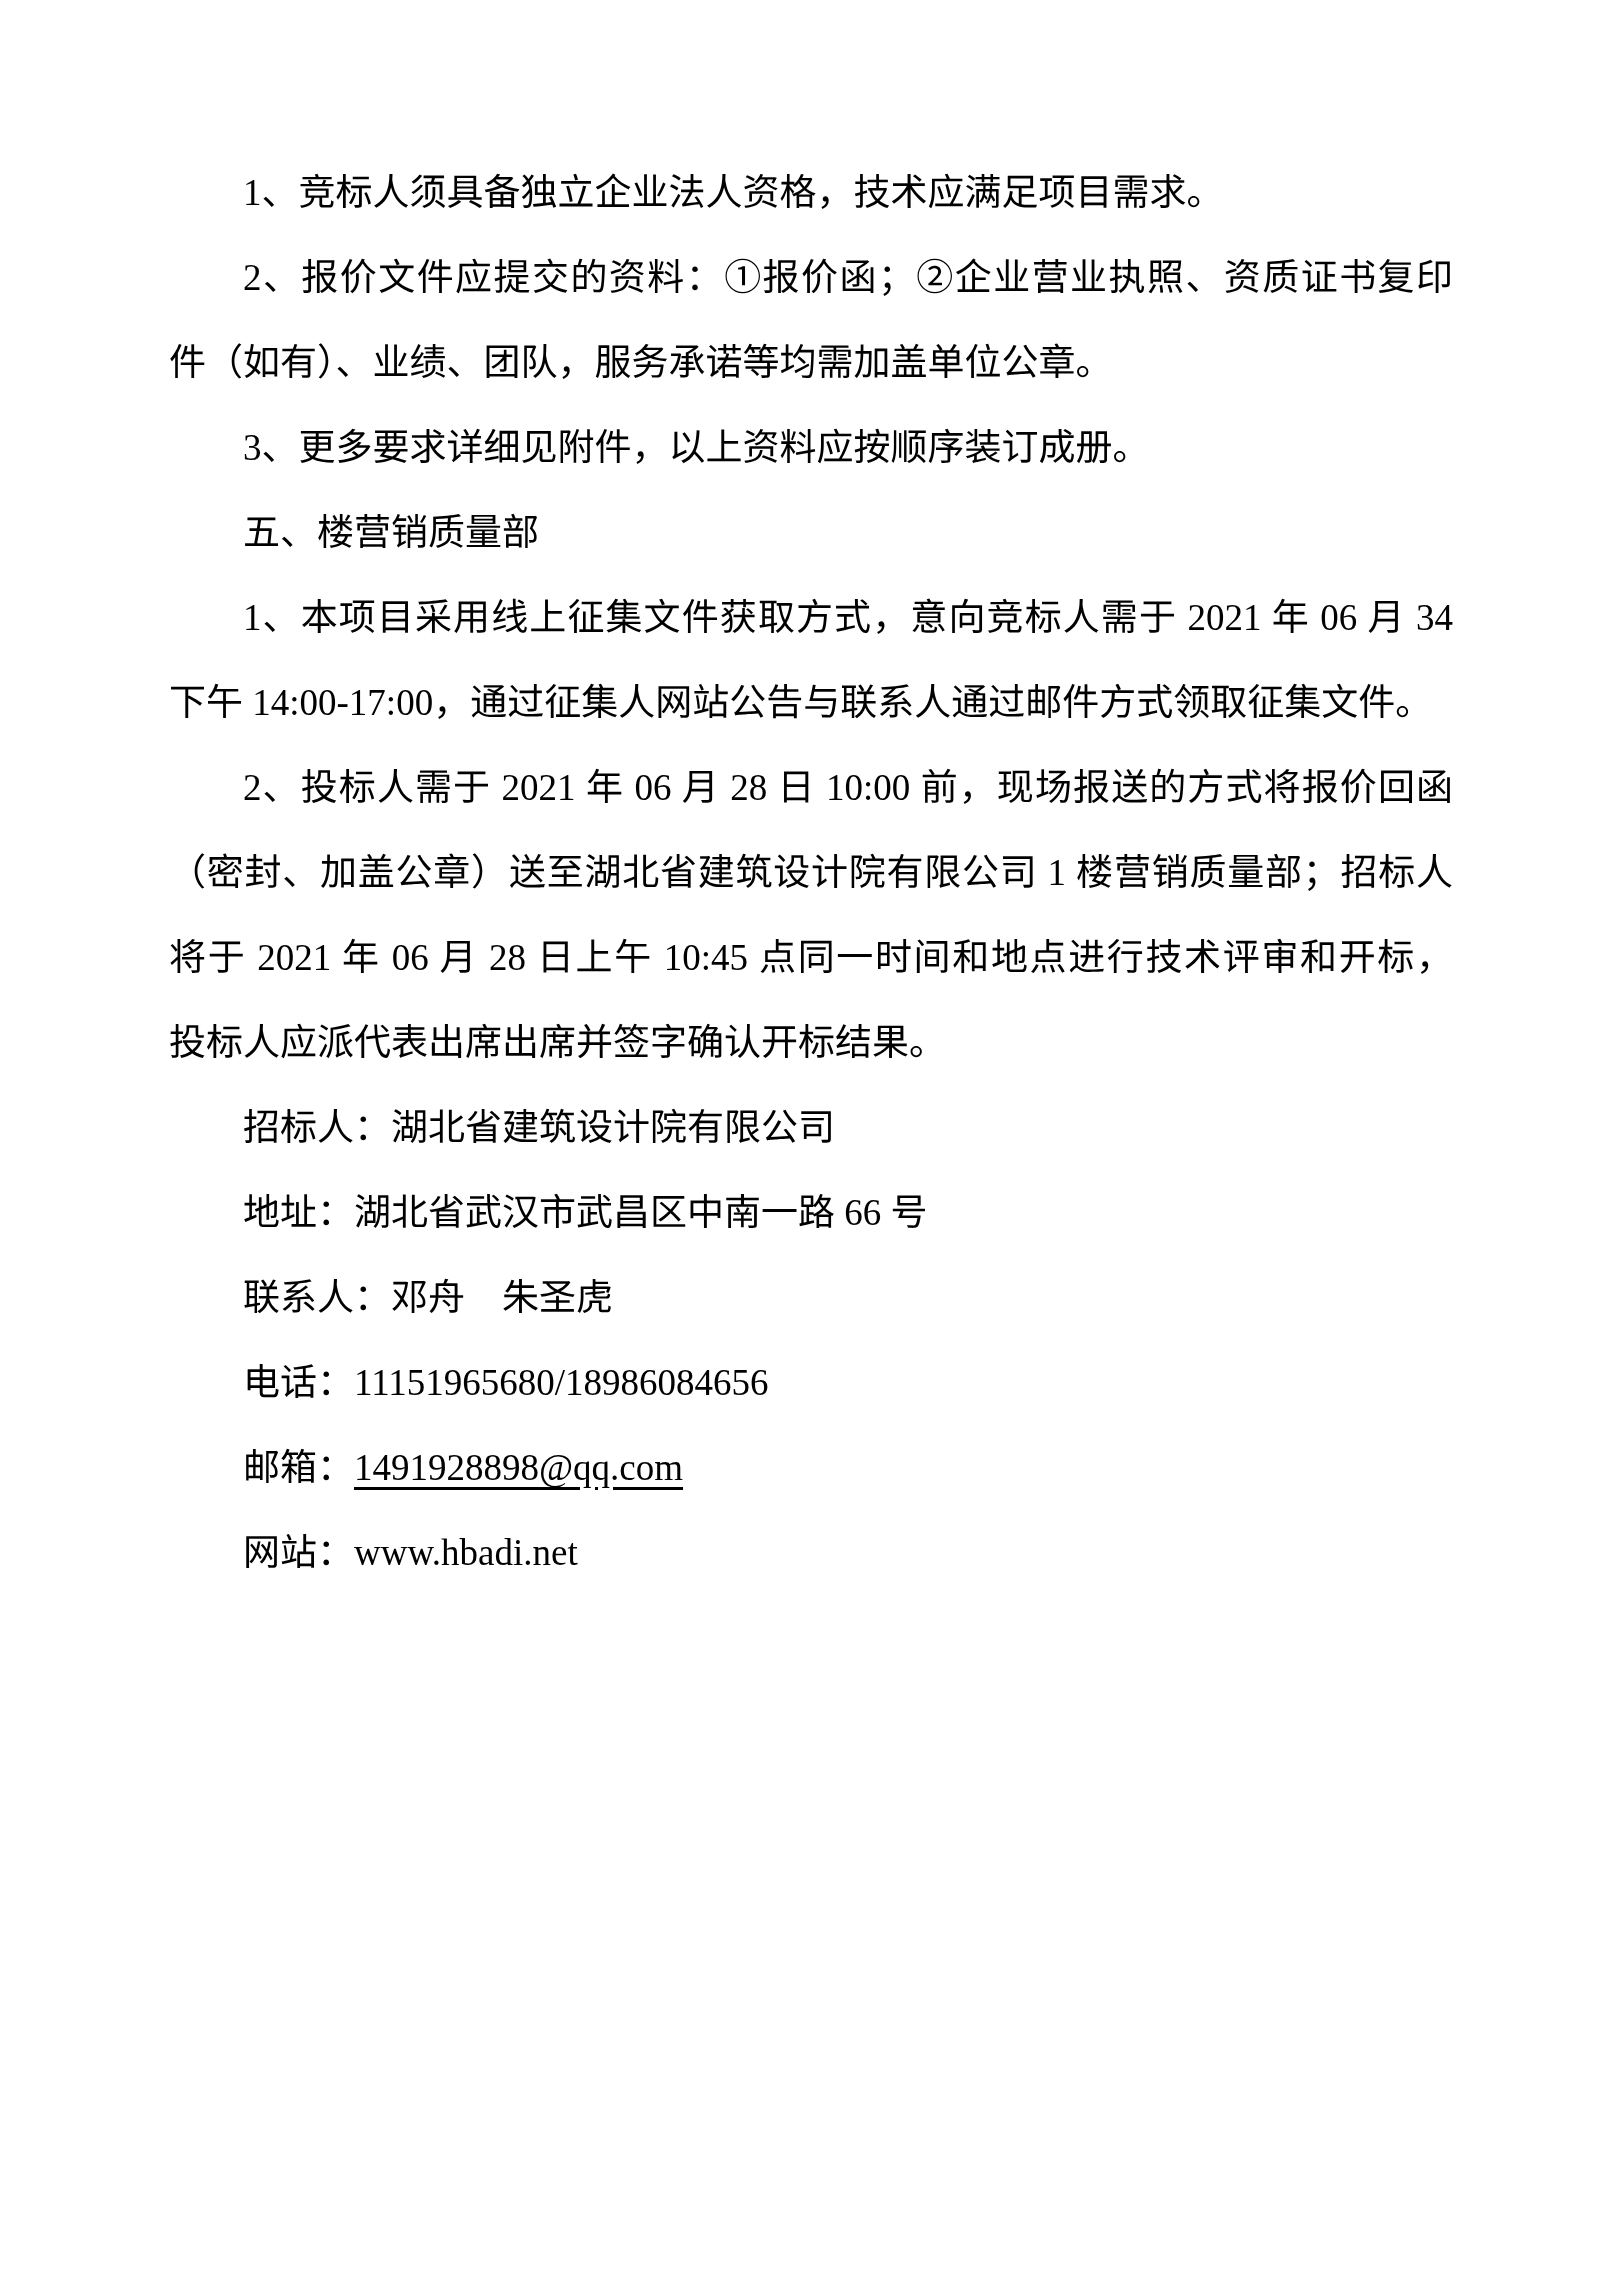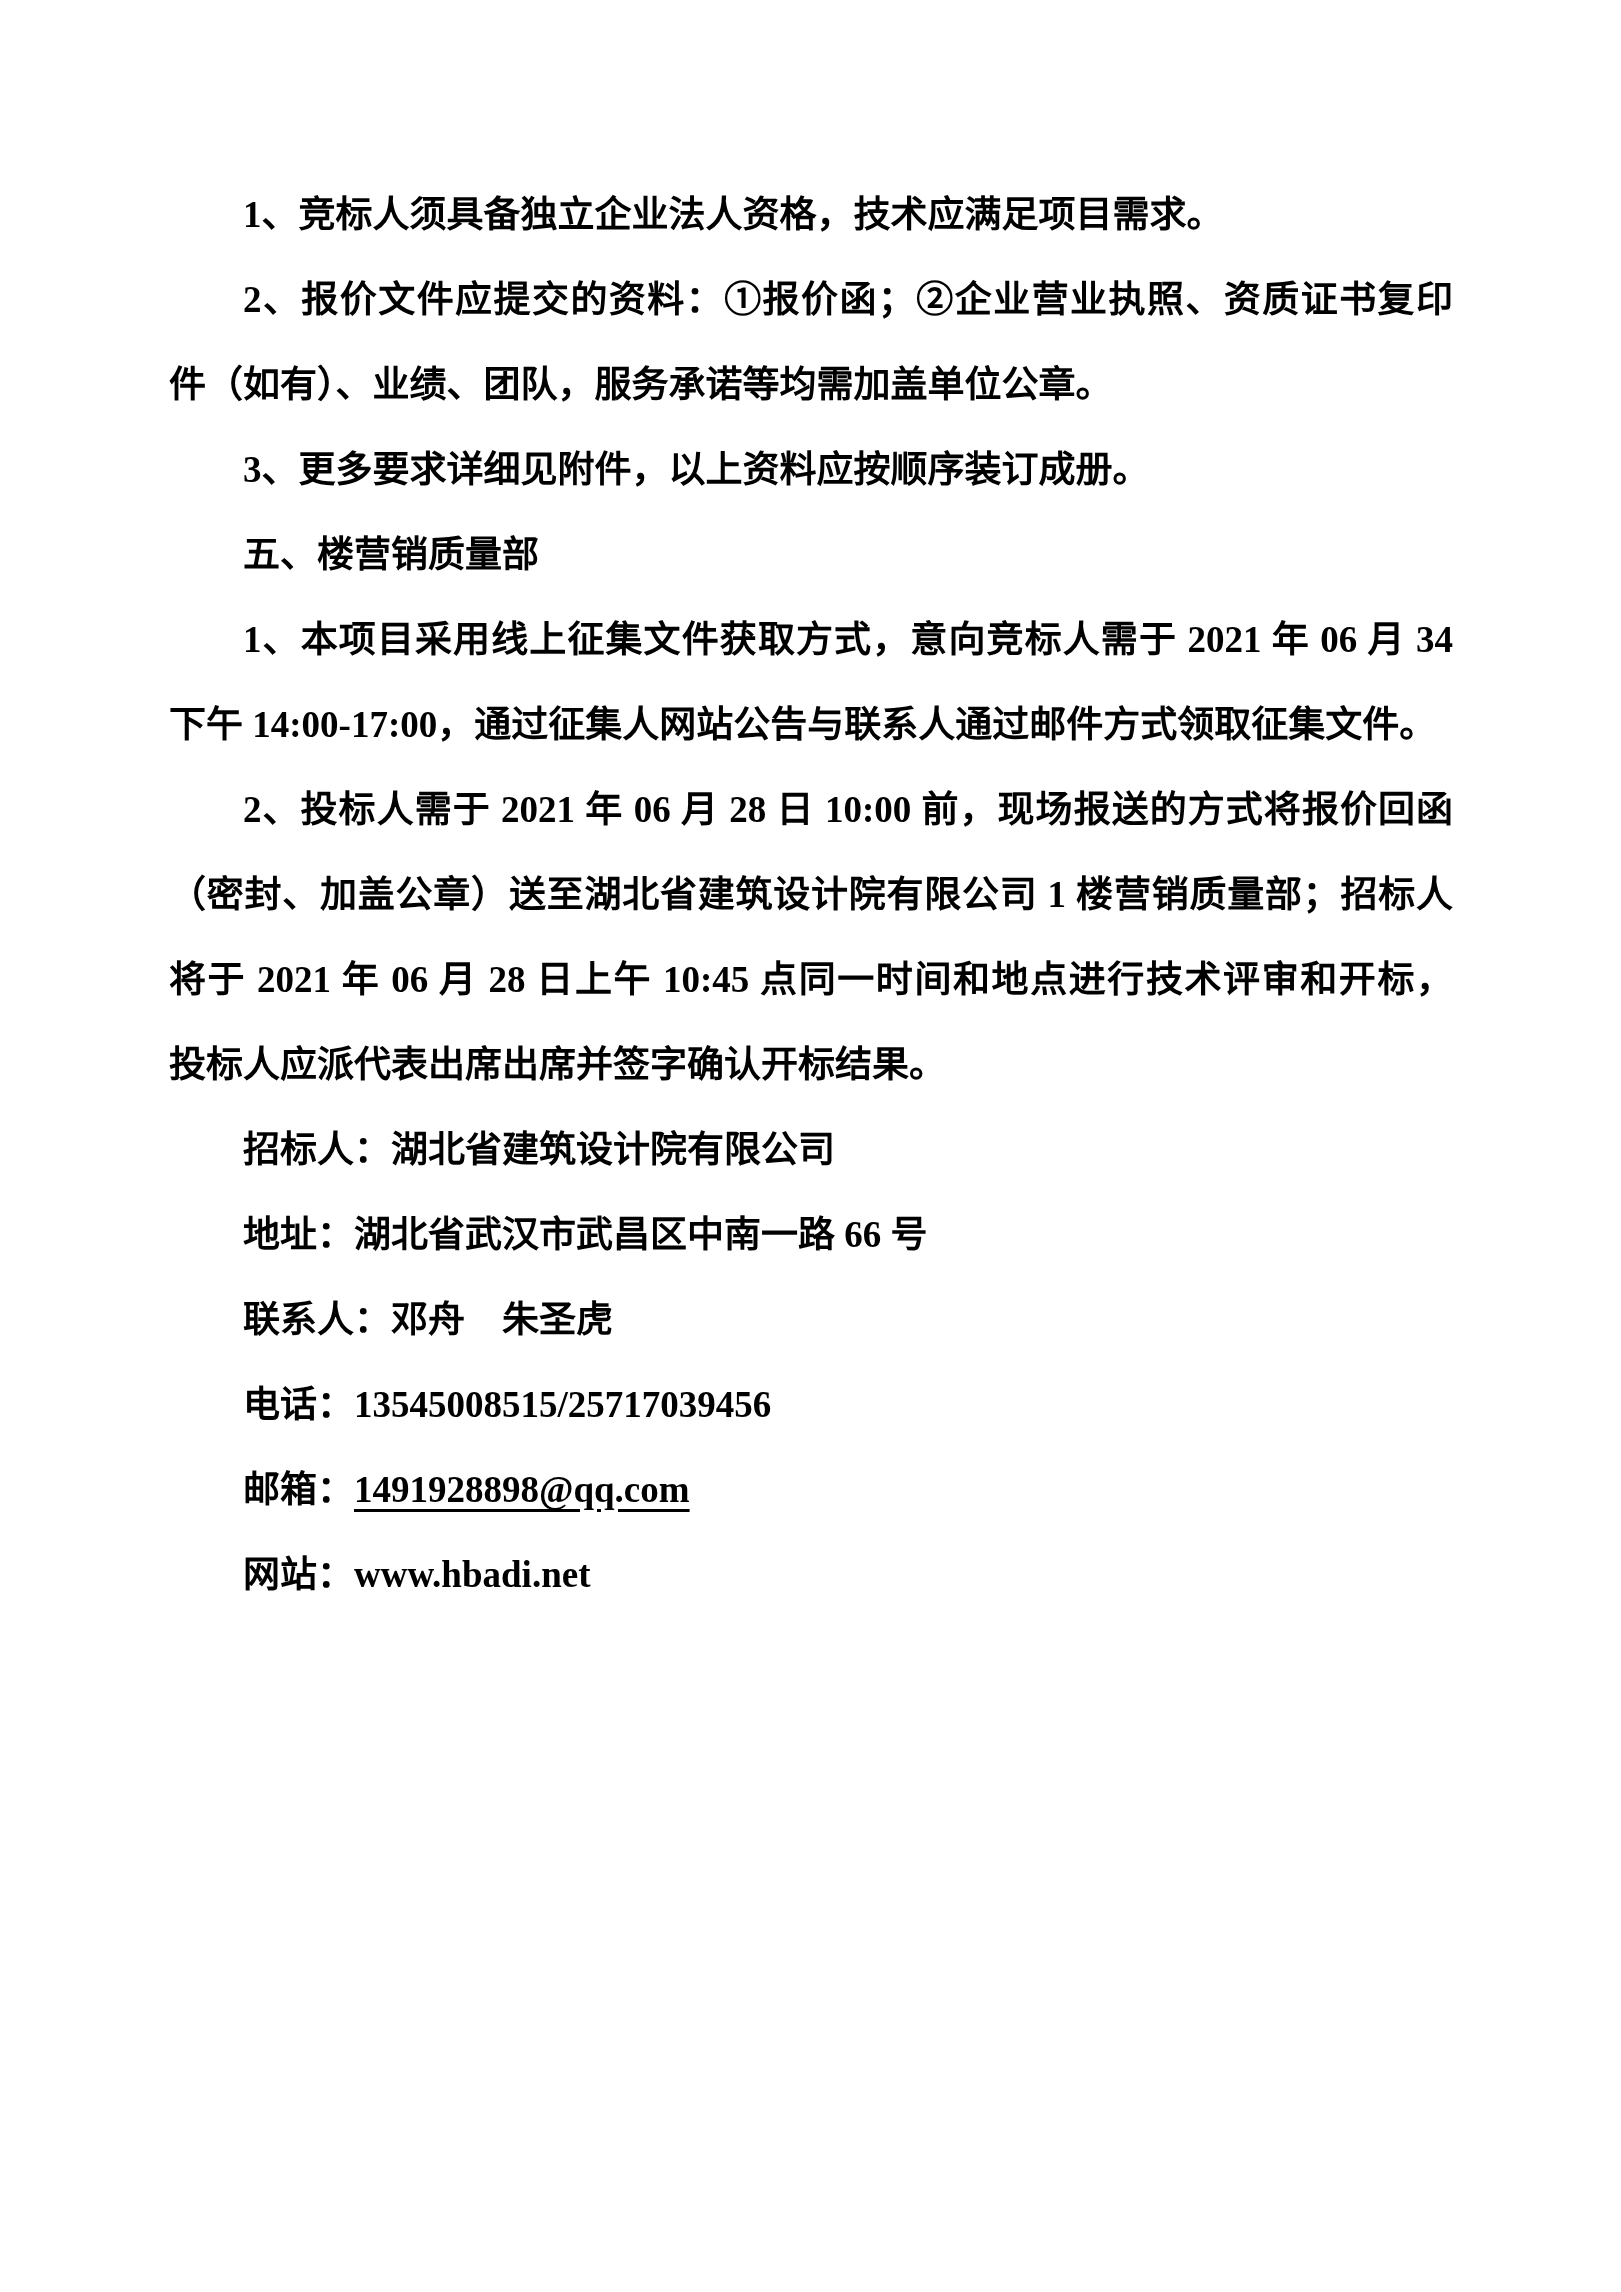--- a/index.html
+++ b/index.html
@@ -18,23 +18,22 @@
   .page {
     position: absolute;
     left: 0; top: 0;
     width: 1621px;
     height: 2293px;
     background: #ffffff;
   }
   .content {
     position: absolute;
     left: 169px;
-    top: 172px;
+    top: 150px;
     width: 1284px;
-    font-weight: bold;
   }
   .line {
     height: 85px;
     line-height: 85px;
     font-size: 37px;
     white-space: normal;
     overflow: visible;
   }
   .indent {
     padding-left: 74px; 
@@ -64,21 +63,21 @@
     <div class="line indent">五、楼营销质量部</div>
     <div class="line indent stretch">1、本项目采用线上征集文件获取方式，意向竞标人需于 2021 年 06 月 34</div>
     <div class="line">下午 14:00-17:00，通过征集人网站公告与联系人通过邮件方式领取征集文件。</div>
     <div class="line indent stretch">2、投标人需于 2021 年 06 月 28 日 10:00 前，现场报送的方式将报价回函</div>
     <div class="line stretch">（密封、加盖公章）送至湖北省建筑设计院有限公司 1 楼营销质量部；招标人</div>
     <div class="line stretch">将于 2021 年 06 月 28 日上午 10:45 点同一时间和地点进行技术评审和开标，</div>
     <div class="line">投标人应派代表出席出席并签字确认开标结果。</div>
     <div class="line indent">招标人：湖北省建筑设计院有限公司</div>
     <div class="line indent">地址：湖北省武汉市武昌区中南一路 66 号</div>
     <div class="line indent">联系人：邓舟　朱圣虎</div>
-    <div class="line indent">电话：13545008515/25717039456</div>
+    <div class="line indent">电话：11151965680/18986084656</div>
 
     <div class="line indent">
       <span>邮箱：</span><a href="#" class="email-link">1491928898@qq.com</a>
     </div>
 
     <div class="line indent">网站：www.hbadi.net</div>
 
   </div>
 </div>
 

